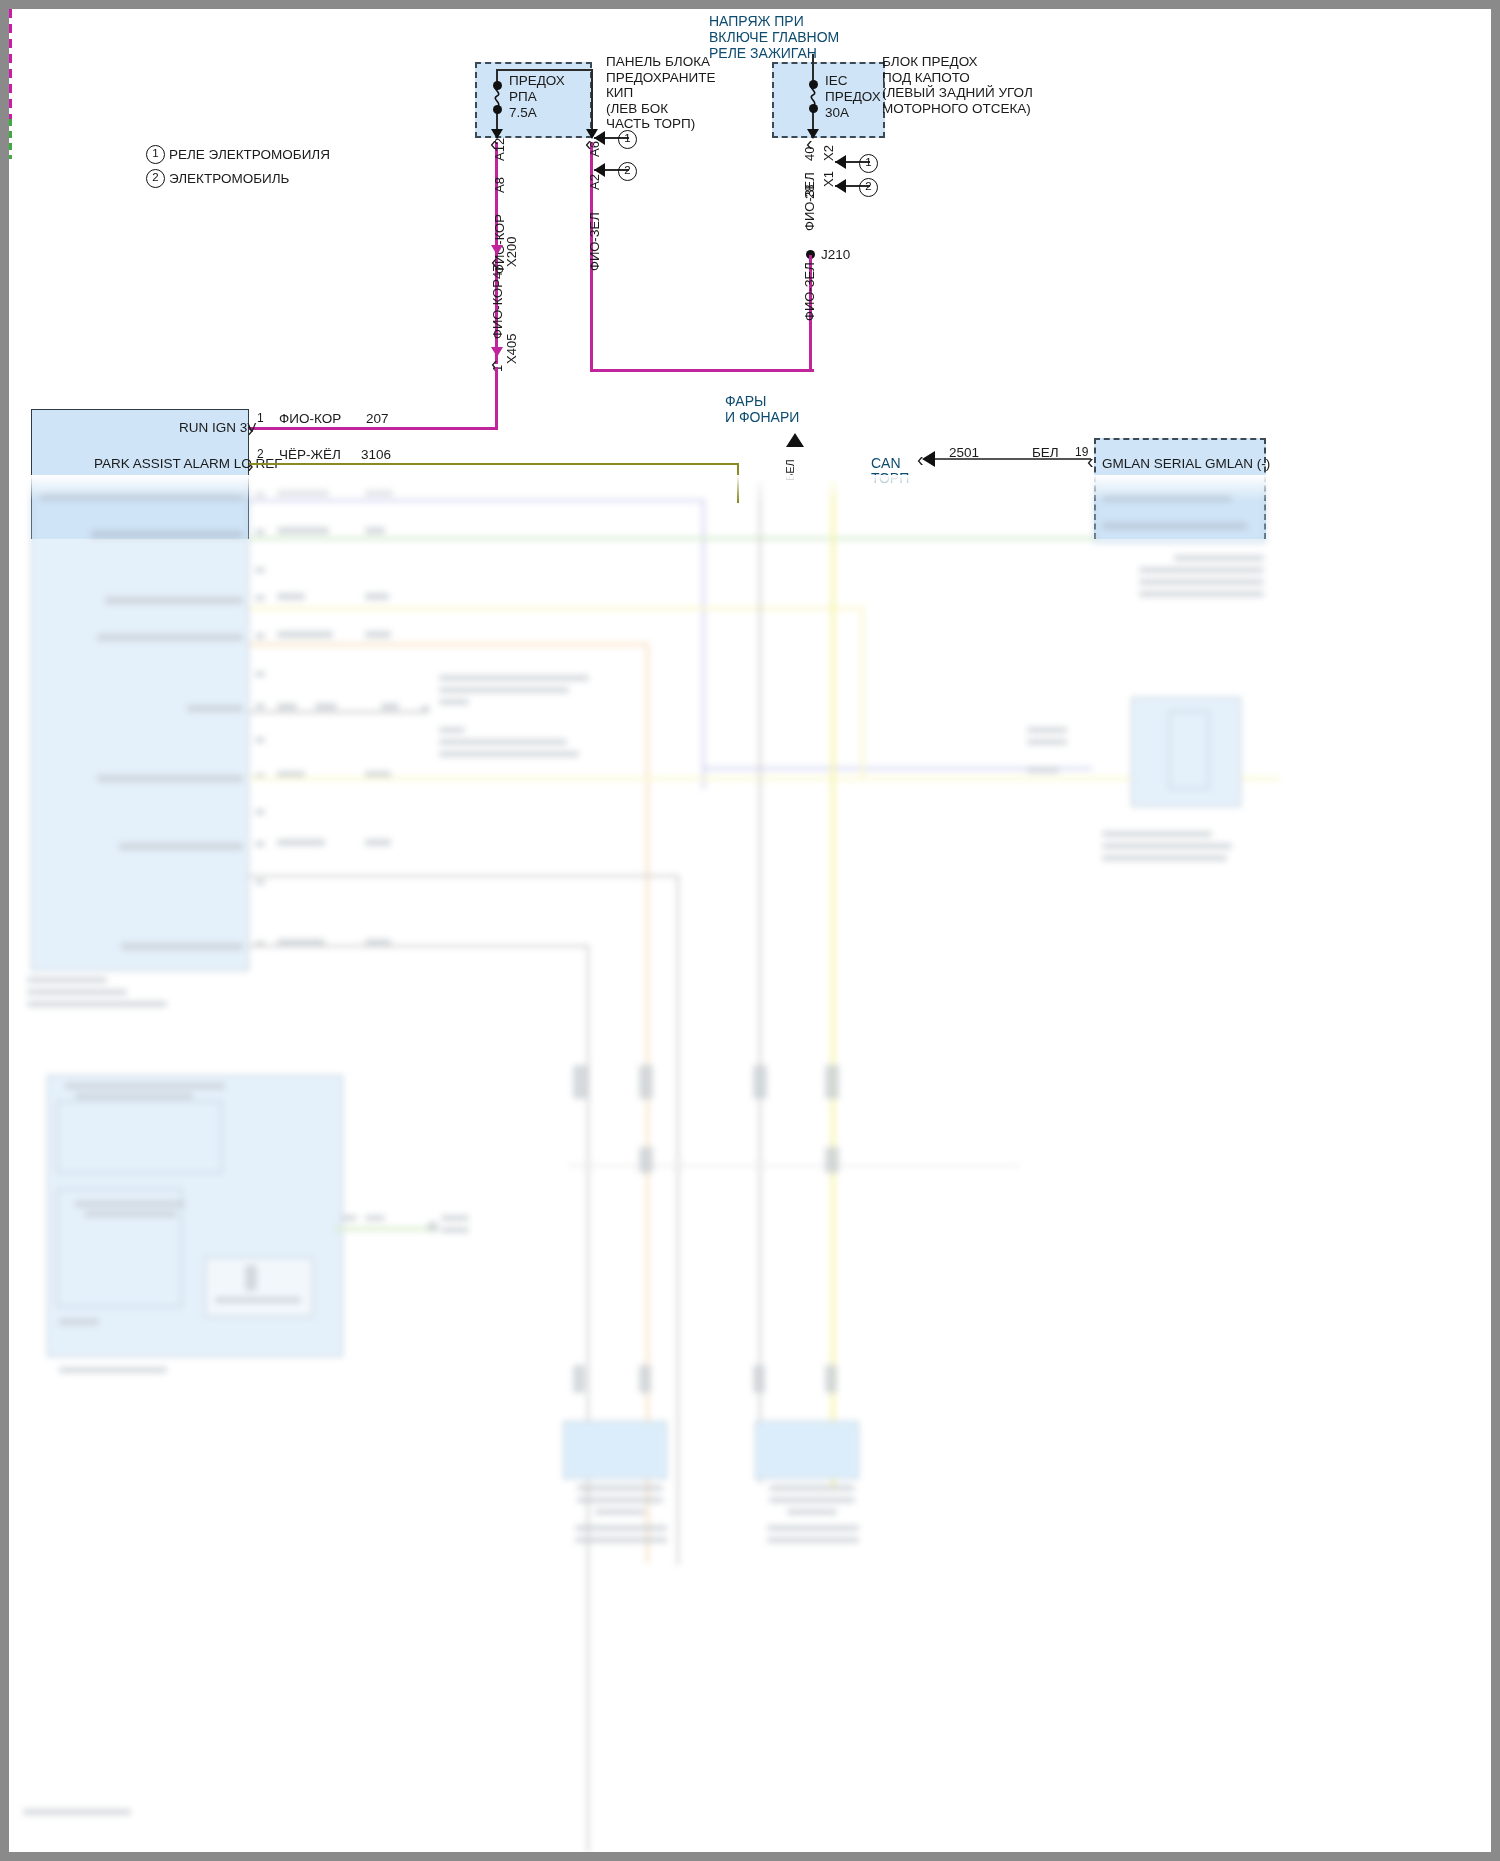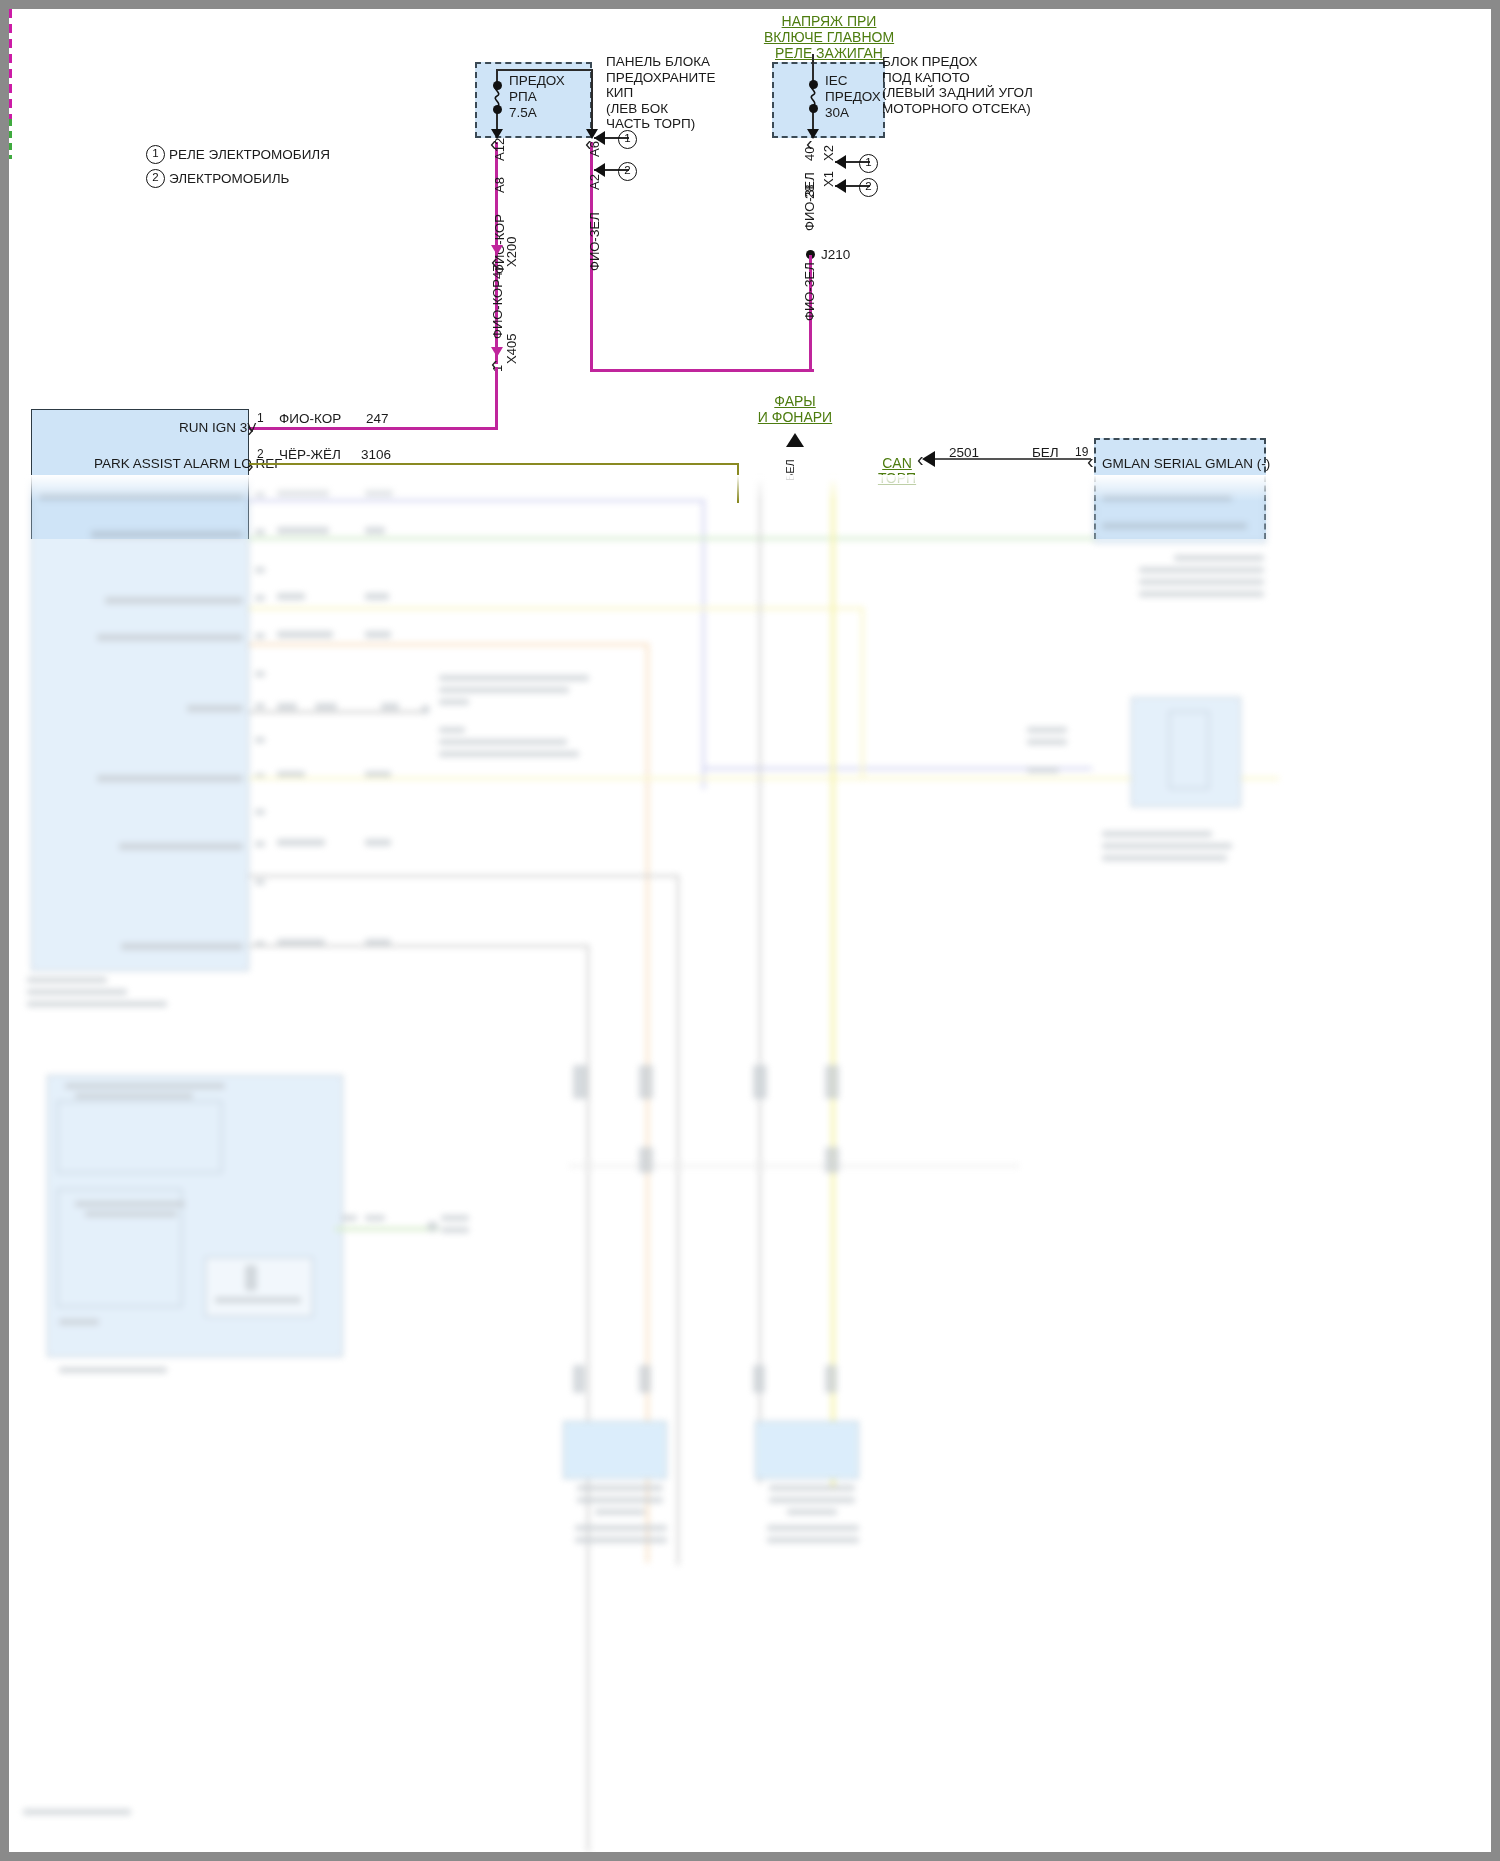--- a/index.html
+++ b/index.html
@@ -10,21 +10,21 @@
     width:1500px;height:1861px;
     background:#ffffff;
     overflow:hidden;
     border:9px solid #8a8a8a;
     box-sizing:border-box;
   }
   #canvas{position:absolute;left:0;top:0;width:1482px;height:1843px;background:#fff;}
 
   
   .txt{position:absolute;font-size:13.5px;color:#1a1a1a;line-height:15.5px;white-space:pre;}
-  .ttl{position:absolute;font-size:14px;color:#4d7c0f;line-height:16px;white-space:pre;text-align:center;text-decoration:underline;}
+  .ttl{position:absolute;font-size:14px;color:#0c4a6e;line-height:16px;white-space:pre;}
   .vtxt{position:absolute;font-size:13px;color:#1a1a1a;white-space:pre;
         transform-origin:0 0;transform:rotate(-90deg);}
   .box-dash{position:absolute;background:#cfe4f7;border:2px dashed #3b4a55;box-sizing:border-box;}
   .box-solid{position:absolute;background:#cfe4f7;border:1.6px solid #2d3a44;box-sizing:border-box;}
   .wire{position:absolute;background:#c0259c;}
   .wh{height:2.6px;}
   .wv{width:2.6px;}
   .thin{position:absolute;background:#2b2b2b;}
   .dot{position:absolute;width:9px;height:9px;border-radius:50%;background:#111;}
   .circnum{position:absolute;width:17px;height:17px;border-radius:50%;
@@ -156,21 +156,21 @@
     <div class="thin" style="left:826px;top:176px;width:35px;height:1.5px;"></div>
     <div class="arrowhead-l" style="left:826px;top:170px;"></div>
     <div class="circnum" style="left:850px;top:169px;">2</div>
 
     <div class="box-solid" style="left:22px;top:400px;width:218px;height:130px;border-bottom:none;"></div>
 
     <div class="txt" style="left:170px;top:411px;">RUN IGN 3V</div>
     <div class="conn" style="left:238px;top:410px;">›</div>
     <div class="txt" style="left:248px;top:402px;font-size:12px;">1</div>
     <div class="txt" style="left:270px;top:402px;">ФИО-КОР</div>
-    <div class="txt" style="left:357px;top:402px;">247</div>
+    <div class="txt" style="left:357px;top:402px;">207</div>
 
     <div class="txt" style="left:85px;top:447px;">PARK ASSIST ALARM LO REF</div>
     <div class="conn" style="left:238px;top:446px;">›</div>
     <div class="txt" style="left:248px;top:438px;font-size:12px;">2</div>
     <div class="txt" style="left:270px;top:438px;">ЧЁР-ЖЁЛ</div>
     <div class="txt" style="left:352px;top:438px;">3106</div>
     <div class="thin" style="left:240px;top:454px;width:490px;height:2.2px;background:#8a8a22;"></div>
     <div class="thin" style="left:728px;top:454px;width:2.2px;height:40px;background:#8a8a22;"></div>
 
     <div class="ttl" style="left:716px;top:384px;width:140px;">ФАРЫ

